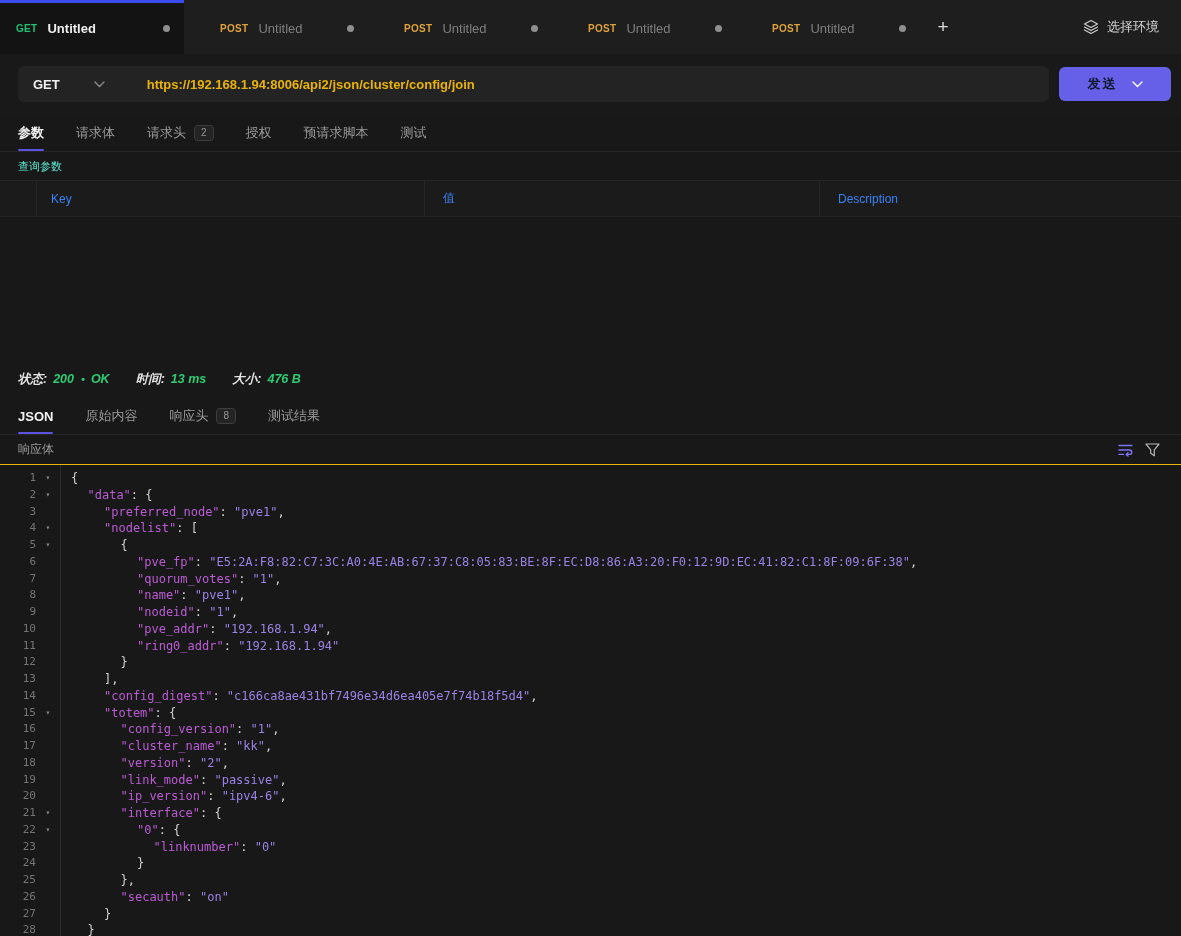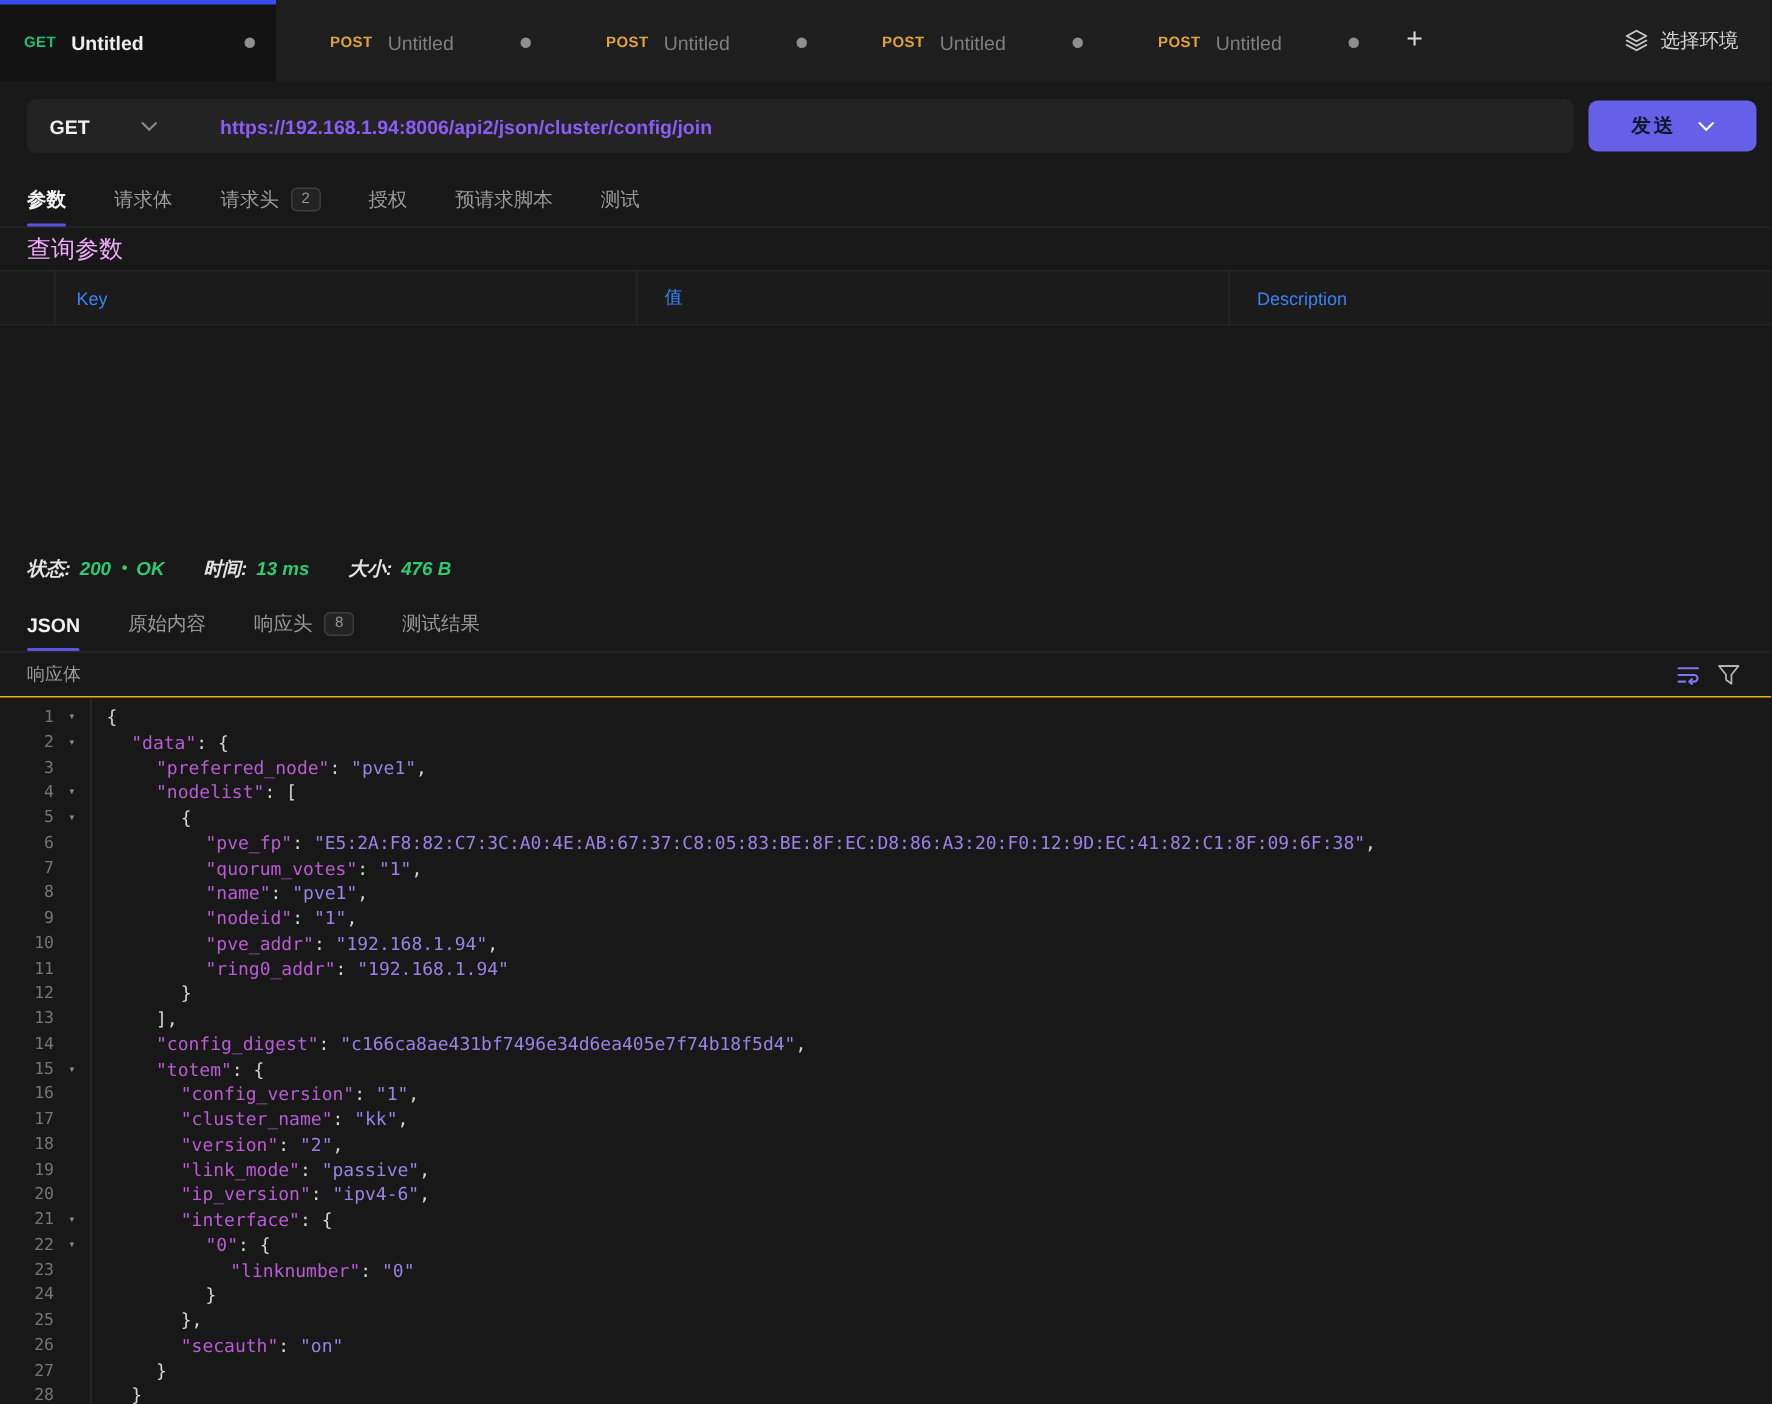--- a/index.html
+++ b/index.html
@@ -19,34 +19,34 @@
   .doc-tab .dot { width:7px; height:7px; border-radius:50%; background:#8f8f8f; flex:none; margin-left:8px; }
   .newtab { width:46px; flex:none; display:flex; align-items:center; justify-content:center; color:#d8d8d8; font-size:19px; cursor:pointer; }
   .top-spacer { flex:1 1 auto; }
   .env-picker { display:flex; align-items:center; gap:8px; padding:0 22px; color:#d5d5d5; font-size:13px; cursor:pointer; }
 
   
   .url-row { height:60px; background:#191919; flex:none; display:flex; align-items:center; padding:0 10px 0 18px; gap:10px; }
   .url-box { flex:1 1 auto; height:36px; background:#232323; border-radius:6px; display:flex; align-items:center; }
   .method-select { display:flex; align-items:center; gap:34px; padding:0 18px 0 15px; cursor:pointer; }
   .method-select .m { font-size:13px; font-weight:700; color:#f0f0f0; }
-  .url-text { font-size:13px; font-weight:700; color:#8b5cf6; padding-left:24px; white-space:nowrap; }
+  .url-text { font-size:13px; font-weight:700; color:#eab308; padding-left:24px; white-space:nowrap; }
   .send-btn { width:112px; height:34px; flex:none; background:#6660e8; border-radius:6px; display:flex; align-items:center; justify-content:center; gap:14px; cursor:pointer; border:none; }
   .send-btn .lbl { color:#0f172a; font-size:13px; font-weight:700; letter-spacing:2px; }
 
   
   .tabs-row { height:38px; flex:none; display:flex; align-items:stretch; gap:32px; padding:0 18px; border-bottom:1px solid #262626;text-align:center; }
   .tabs-row.resp { height:37px; }
   .ftab { display:flex; align-items:center; gap:8px; font-size:13px; color:#9a9a9a; cursor:pointer; position:relative; }
   .ftab.active { color:#f2f2f2; font-weight:700; }
   .ftab.active::after { content:""; position:absolute; left:0; right:0; bottom:0; height:2px; background:#5b54e0; border-radius:1px; }
   .badge { font-size:10px; color:#979797; border:1px solid #3d3d3d; background:#232323; border-radius:4px; padding:1px 6px; line-height:12px; }
 
   .section-row { height:28px; flex:none; display:flex; align-items:center; padding:0 18px; }
-  .section-row .cap { font-size:16px; color:#f0abfc; }
+  .section-row .cap { font-size:11px; color:#5eead4; }
 
   
   .ptable { height:37px; flex:none; display:grid; grid-template-columns:33px 392px 395px 1fr; border-top:1px solid #242424; border-bottom:1px solid #242424; background:#1b1b1b; }
   .ptable .cell { display:flex; align-items:center; padding:0 18px; font-size:12px; color:#3b82f6; border-right:1px solid #262626; }
   .ptable .cell:last-child { border-right:none; }
   .table-space { height:143px; flex:none; }
 
   
   .status-row { height:38px; flex:none; display:flex; align-items:center; padding:0 18px; font-size:12.5px; font-weight:700;font-style:italic; }
   .status-row .lab { color:#e3e3e3; }

